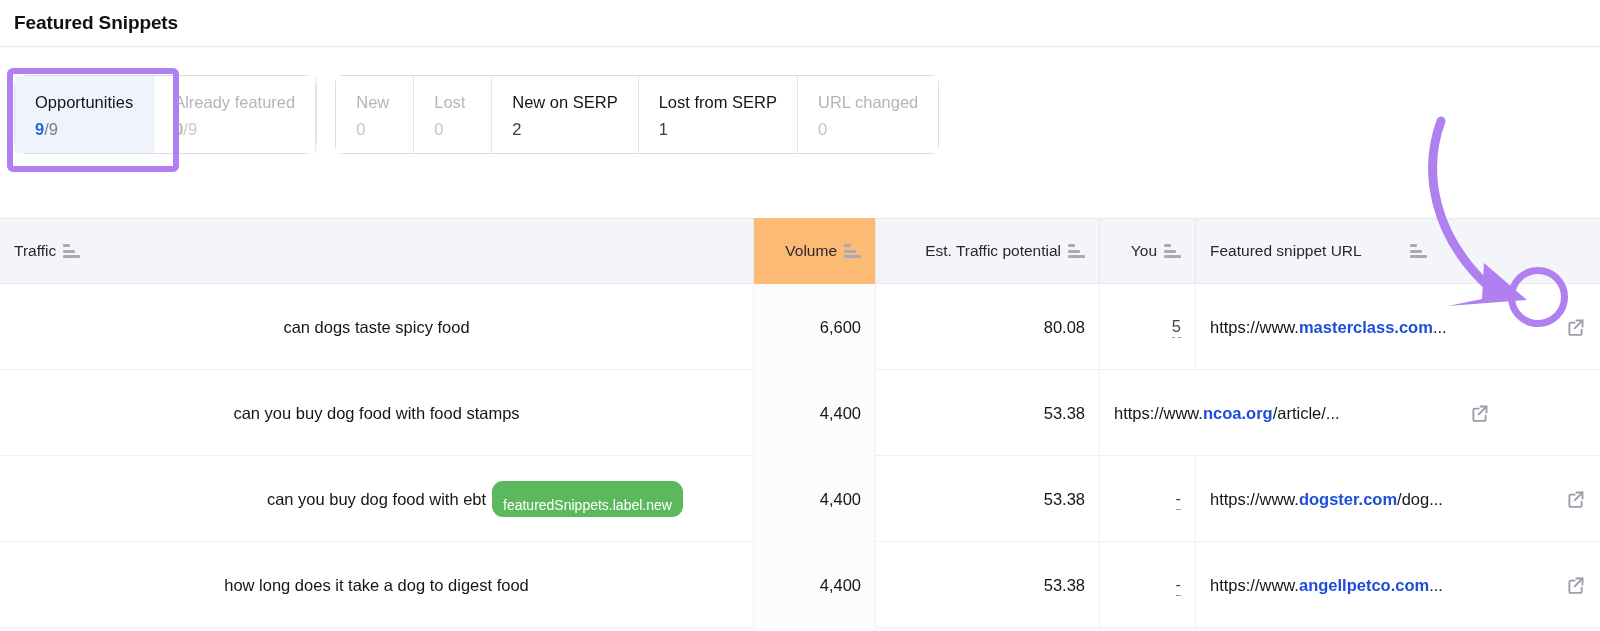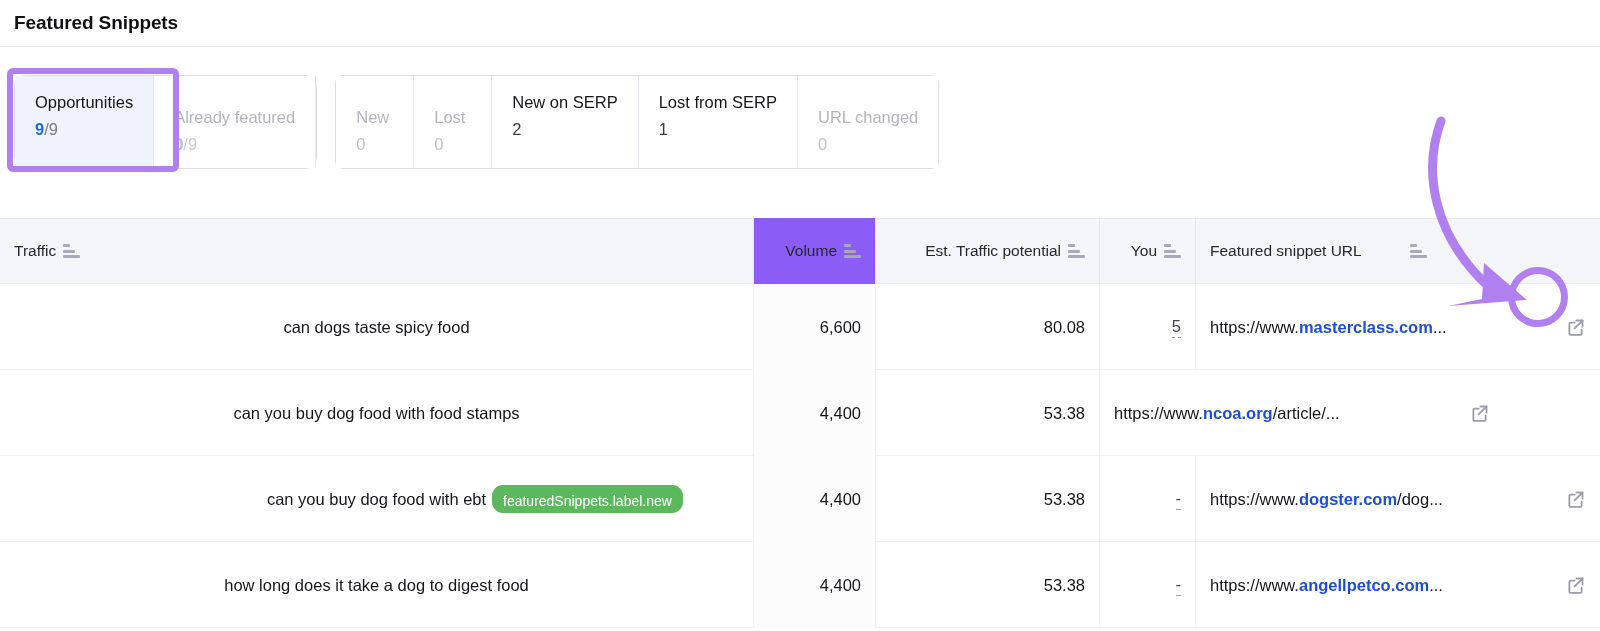--- a/index.html
+++ b/index.html
@@ -29,21 +29,21 @@
     min-width: 88px;
     border-right: 1px solid #e6e6ee;
     background: #fff;
     display:flex; flex-direction:column; gap:10px;
     cursor: pointer;
   }
   .tab:last-child { border-right: none; }
   .tab .tab-label { font-size: 16.5px; line-height:1; color:#16161a; white-space:nowrap; }
   .tab .tab-value { font-size: 16.5px; line-height:1; color:#6b6b76; }
 
-  .tab.muted .tab-label { color:#b4b4bd;margin-top:15px; }
+  .tab.muted .tab-label { color:#b4b4bd; }
   .tab.muted .tab-value { color:#c2c2ca; }
 
   .tab.selected { background:#eef3fc; }
   .tab.selected .tab-value .big { color:#2068d8; font-weight:700; }
   .tab.selected .tab-value .rest { color:#7b7b86; }
 
   .tab .tab-value .big { font-weight:700; color:#44444f; }
   .tab.greenzero .tab-value .big { color:#a8c9b4; font-weight:700; }
   .tab.greenzero .tab-value .rest { color:#c6cdc8; }
 
@@ -58,21 +58,21 @@
   
   .table { position:absolute; left:0; top:218px; width:1600px; }
   .thead {
     display:flex; height:66px; align-items:center;
     background:#f4f5f9;
     border-top:1px solid #e8e8ef; border-bottom:1px solid #e8e8ef;
   }
   .th { display:flex; align-items:center; gap:7px; height:66px; font-size:15.5px;
         color:#27272e; padding:0 14px; border-right:1px solid #e6e6ee; cursor:pointer; }
   .th:last-child { border-right:none; }
-  .th.sorted { background:#8b5cf6; }
+  .th.sorted { background:#fdba74; }
   .th.num { justify-content:flex-end; }
 
   .c-keyword { width: 754px; }
   .c-volume  { width: 122px; }
   .c-traffic { width: 224px; }
   .c-you     { width: 96px; }
   .c-url     { width: 404px; border-right:none;gap:48px; }
 
   .sort-icon { display:inline-flex; flex-direction:column; gap:2.5px; align-items:flex-start;
                flex:0 0 auto; }
@@ -85,21 +85,21 @@
   .td { display:flex; align-items:center; height:86px; padding:0 14px; font-size:16.5px;
         color:#16161a; border-right:1px solid #f0f0f5; }
   .td:last-child { border-right:none; }
   .td.num { justify-content:flex-end; }
   .td.c-volume { background:#fcfcfd; }
 
   .kw-cell { justify-content:center; position:relative; }
   .kw-text { white-space:nowrap; }
   .badge-new {
     position:absolute; left:492px; top:50%; transform:translateY(-50%);
-    background:#5cb85c; color:#fff; font-size:14px; padding:9px 11px 5px;
+    background:#5cb85c; color:#fff; font-size:14px; padding:17px 11px 5px;
     border-radius:11px; white-space:nowrap; line-height:1;
   }
 
   .you-val { border-bottom: 1px dashed #9a9aa6; padding-bottom:1px; color:#44444f; cursor:help; }
 
   .url-cell { justify-content:space-between; gap:8px; }
   .url-text { white-space:nowrap; overflow:hidden; color:#16161a; }
   .url-text b { color:#1d4ed8; font-weight:700; }
 
   .ext-icon { flex:0 0 auto; width:21px; height:21px; cursor:pointer; }

